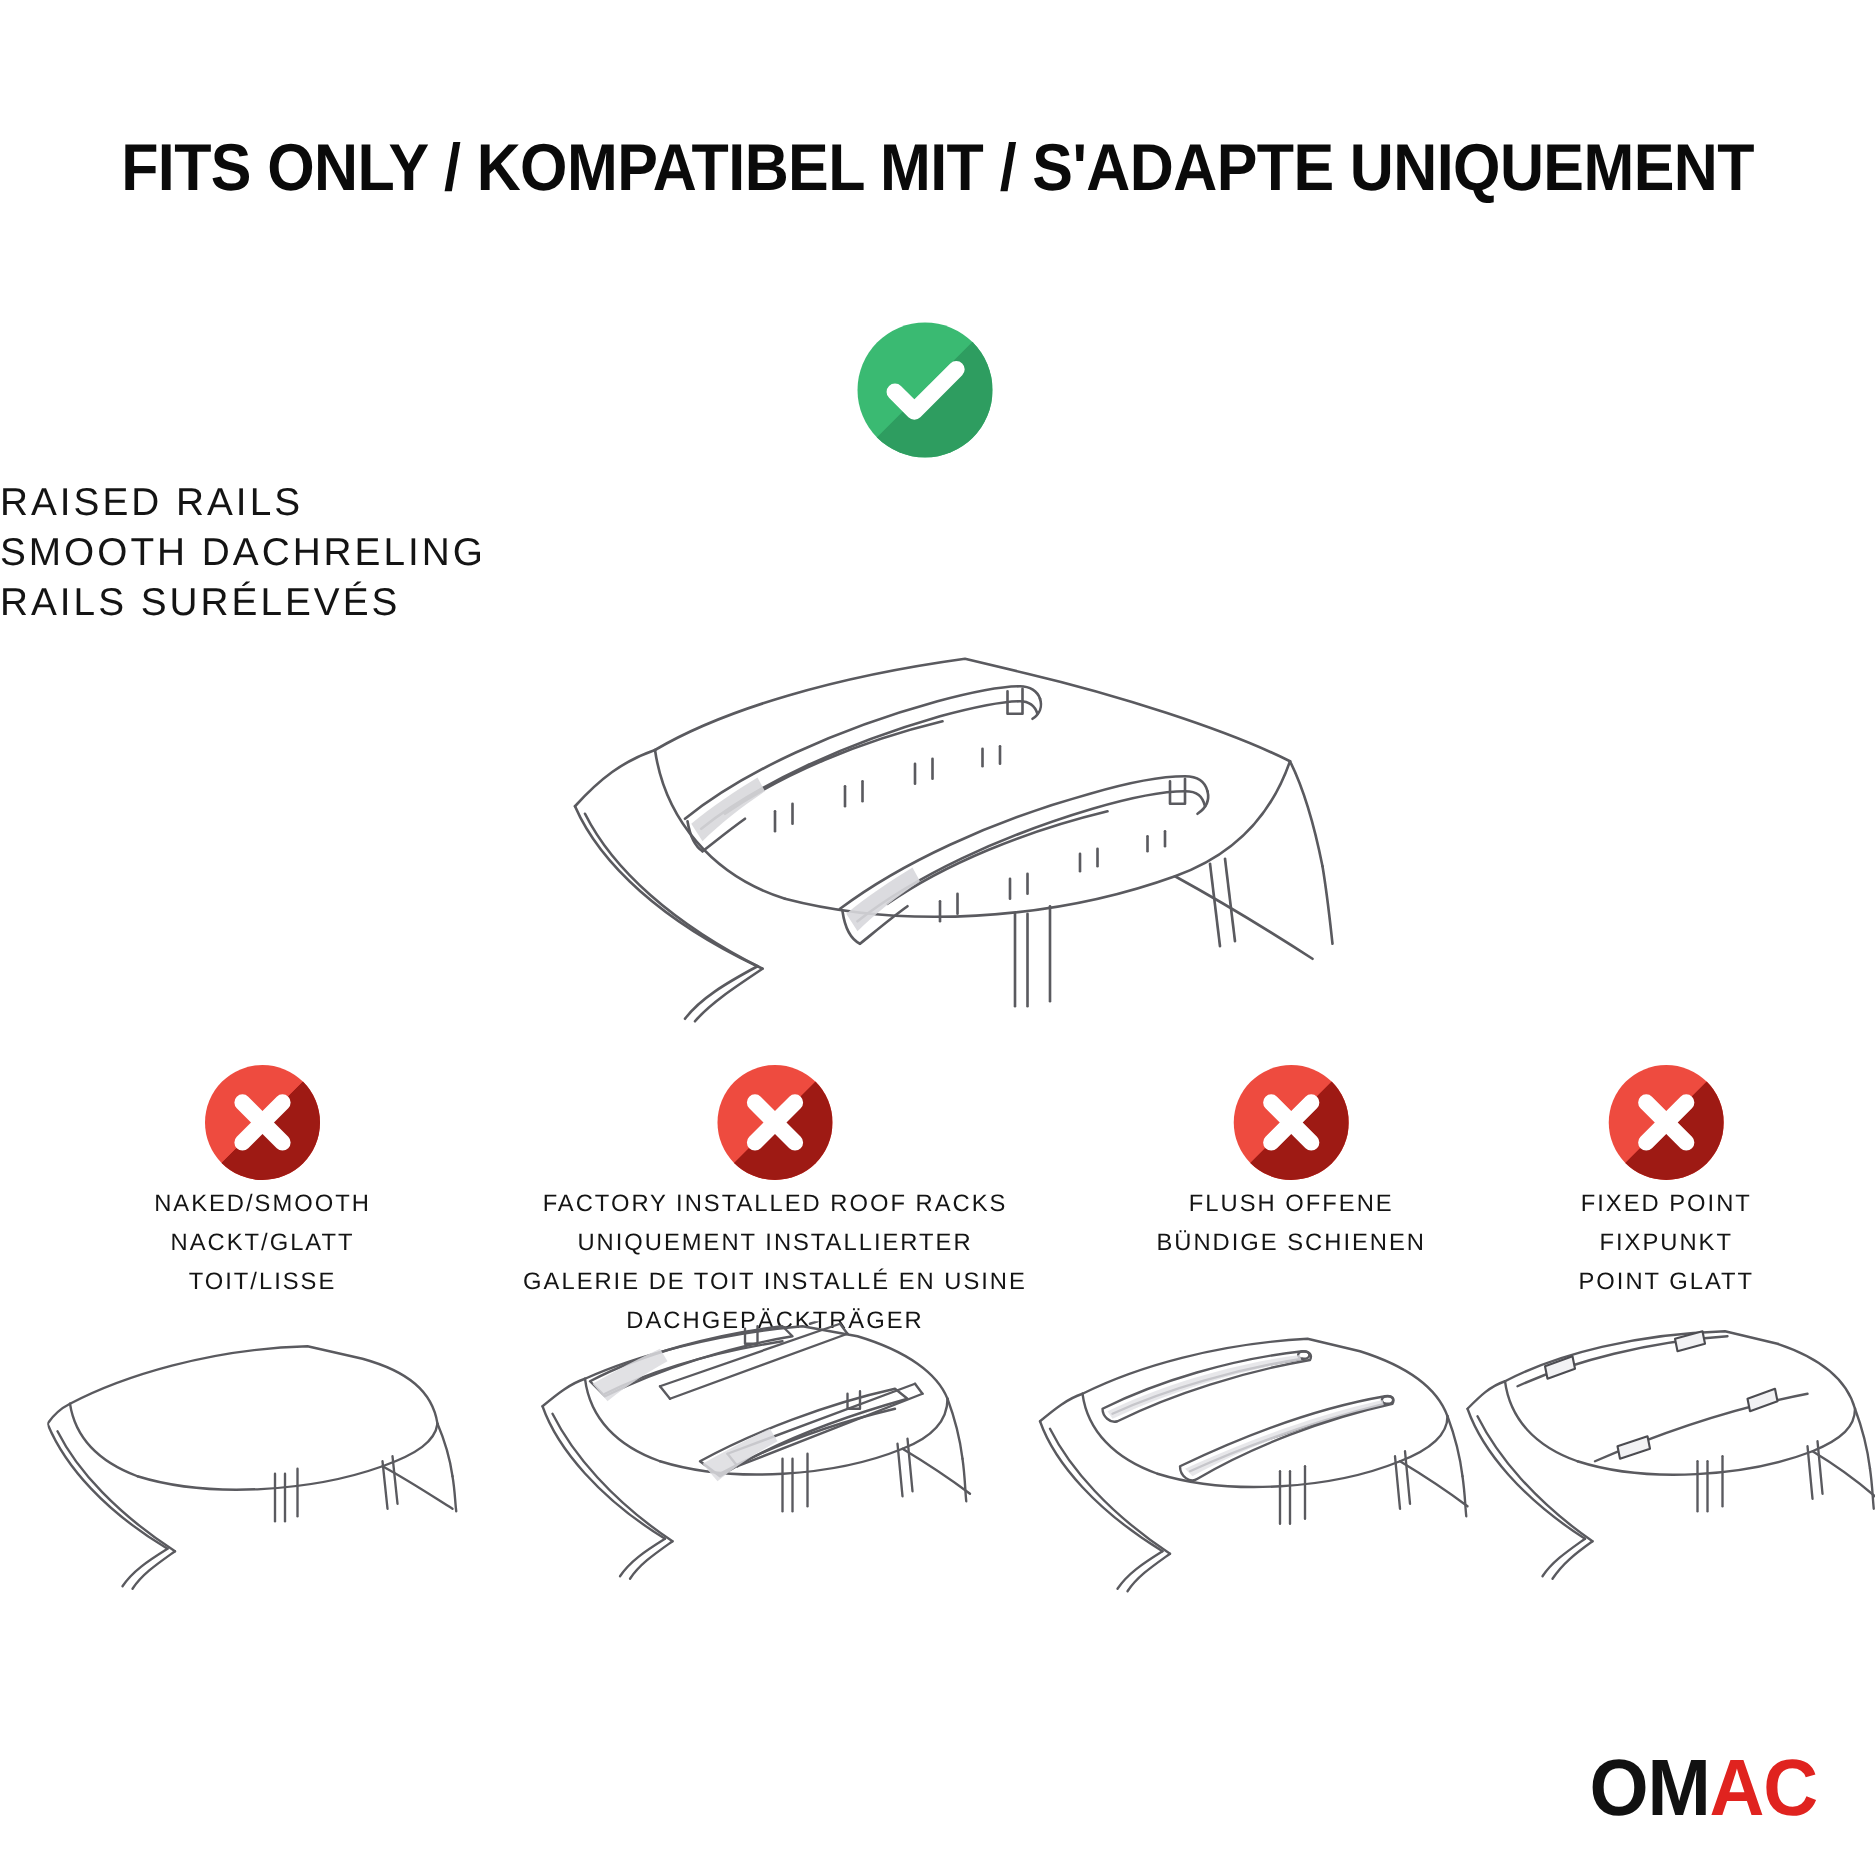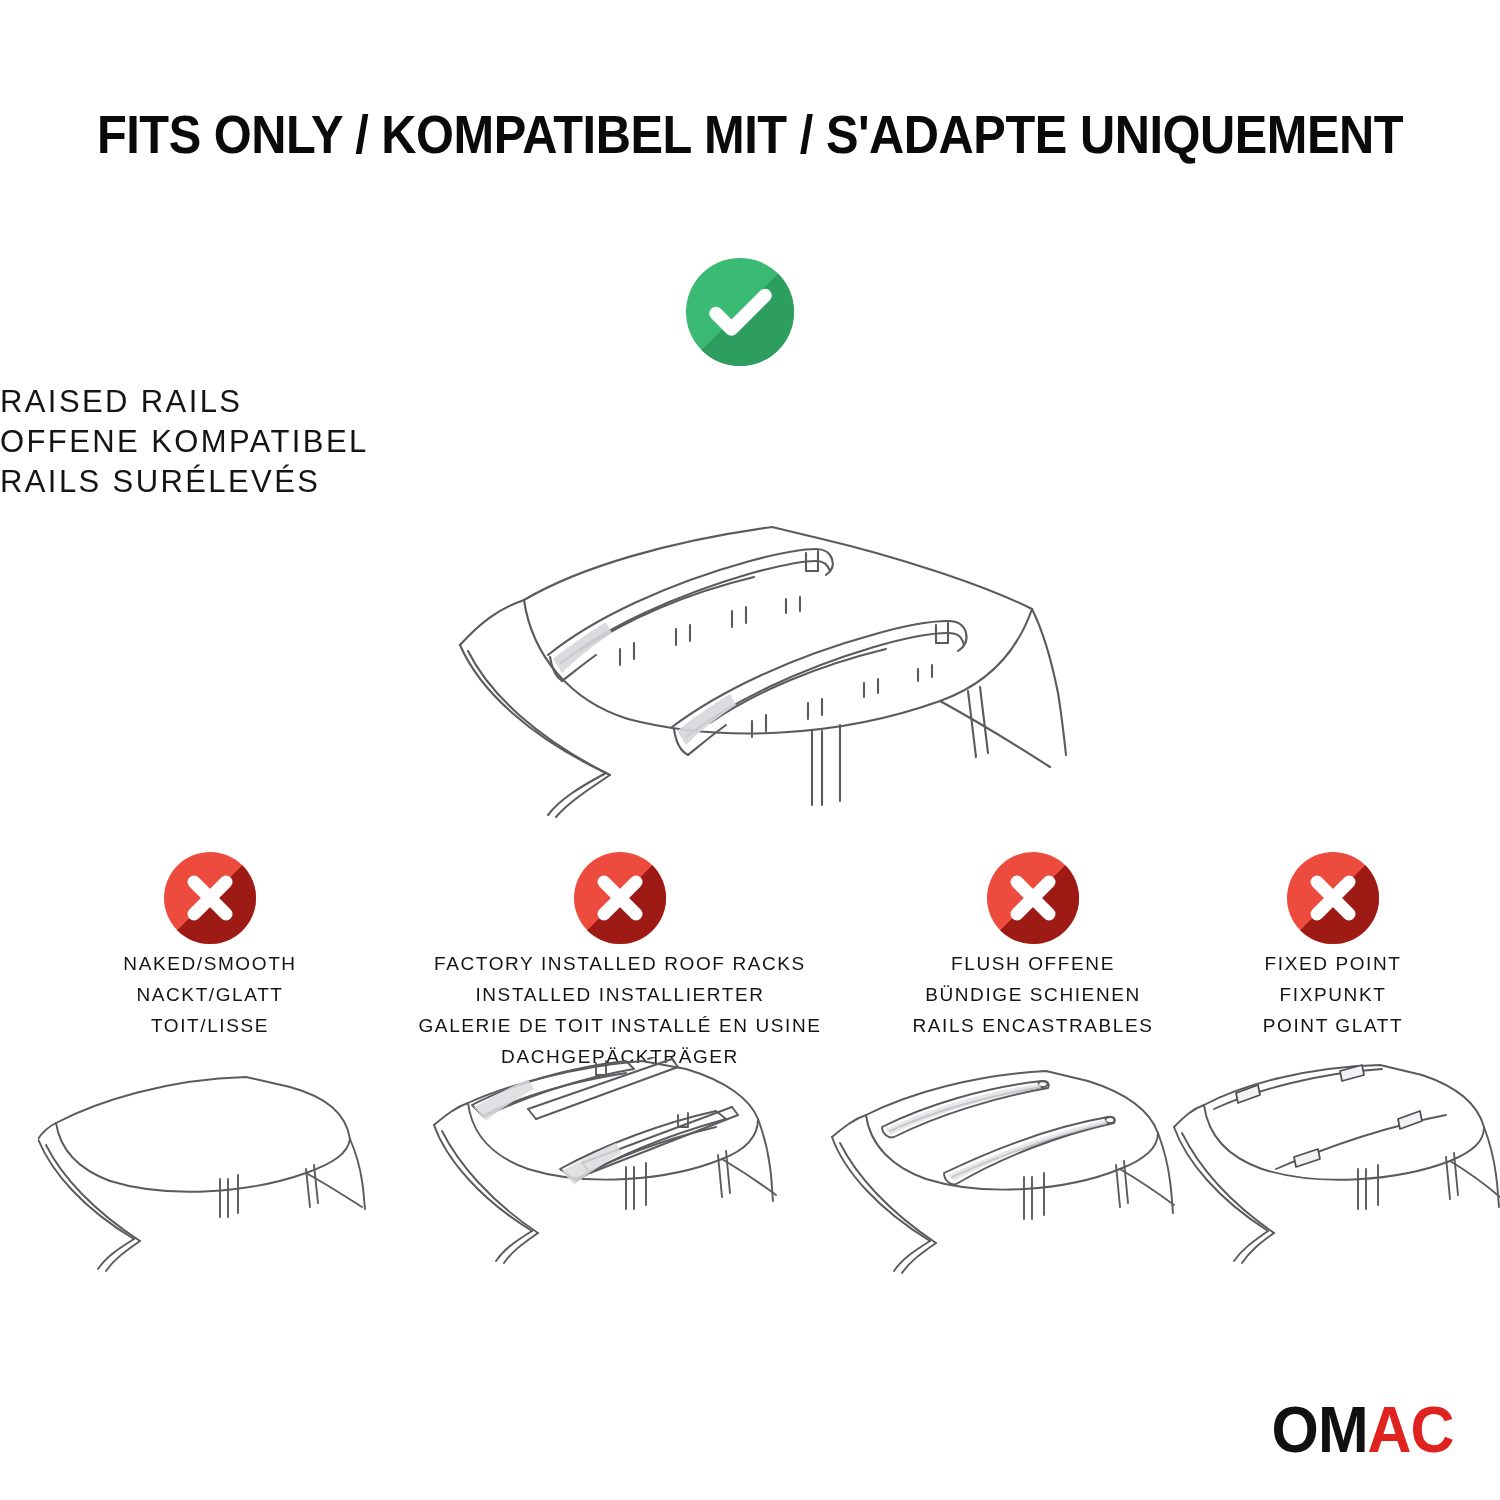--- a/index.html
+++ b/index.html
@@ -125,21 +125,21 @@
 
   <div class="badge ok">
     <div class="shadow"></div>
     <svg viewBox="0 0 108 108" width="108" height="108">
       <path d="M30 55.5 L45.5 71 L79 37.5" fill="none" stroke="#ffffff" stroke-width="13.5" stroke-linecap="round" stroke-linejoin="round"></path>
     </svg>
   </div>
 
   <div class="headline">
     <div>RAISED RAILS</div>
-    <div>OFFENE KOMPATIBEL</div>
+    <div>SMOOTH DACHRELING</div>
     <div>RAILS SURÉLEVÉS</div>
   </div>
 
   <div class="main-art">
     <svg viewBox="0 0 670 330" width="670" height="330">
       <g fill="none" stroke="#5a5a5f" stroke-width="2.1" stroke-linejoin="round" stroke-linecap="round">
 
         <path d="M104 95 C160 62 250 36 352 22 L402 34 C470 50 560 78 612 104"></path>
         <path d="M104 95 C112 150 150 196 208 214"></path>
         <path d="M208 214 C300 238 420 232 520 196 C565 180 596 150 612 104"></path>
@@ -251,21 +251,21 @@
       <div class="shadow"></div>
       <svg viewBox="0 0 92 92" width="92" height="92">
         <g stroke="#ffffff" stroke-width="13" stroke-linecap="round">
           <line x1="30" y1="30" x2="62" y2="62"></line>
           <line x1="62" y1="30" x2="30" y2="62"></line>
         </g>
       </svg>
     </div>
     <div class="caption">
       <div>FACTORY INSTALLED ROOF RACKS</div>
-      <div>INSTALLED INSTALLIERTER</div>
+      <div>UNIQUEMENT INSTALLIERTER</div>
       <div>GALERIE DE TOIT INSTALLÉ EN USINE</div>
       <div>DACHGEPÄCKTRÄGER</div>
     </div>
     <div class="art">
       <svg viewBox="0 0 378 235" width="378" height="235">
         <g fill="none" stroke="#5a5a5f" stroke-width="1.9" stroke-linejoin="round" stroke-linecap="round">
 
           <path d="M58 46 C98 28 162 10 232 4 L276 12 C316 24 340 42 348 62"></path>
           <path d="M58 46 C62 78 84 100 118 112"></path>
           <path d="M118 112 C176 130 258 124 312 102 C338 92 348 78 348 62"></path>
@@ -317,21 +317,20 @@
       <svg viewBox="0 0 92 92" width="92" height="92">
         <g stroke="#ffffff" stroke-width="13" stroke-linecap="round">
           <line x1="30" y1="30" x2="62" y2="62"></line>
           <line x1="62" y1="30" x2="30" y2="62"></line>
         </g>
       </svg>
     </div>
     <div class="caption">
       <div>FLUSH OFFENE</div>
       <div>BÜNDIGE SCHIENEN</div>
-      <div>RAILS ENCASTRABLES</div>
     </div>
     <div class="art">
       <svg viewBox="0 0 378 235" width="378" height="235">
         <g fill="none" stroke="#5a5a5f" stroke-width="1.9" stroke-linejoin="round" stroke-linecap="round">
           <path d="M46 58 C90 36 154 18 226 14 L268 24 C306 36 330 54 338 76"></path>
           <path d="M46 58 C50 88 72 110 106 122"></path>
           <path d="M106 122 C164 140 246 134 300 112 C326 102 338 90 338 76"></path>
           <path d="M46 58 C34 62 24 70 12 80"></path>
           <path d="M12 80 C24 114 58 152 110 184"></path>
           <path d="M20 86 C36 118 68 154 116 186"></path>

